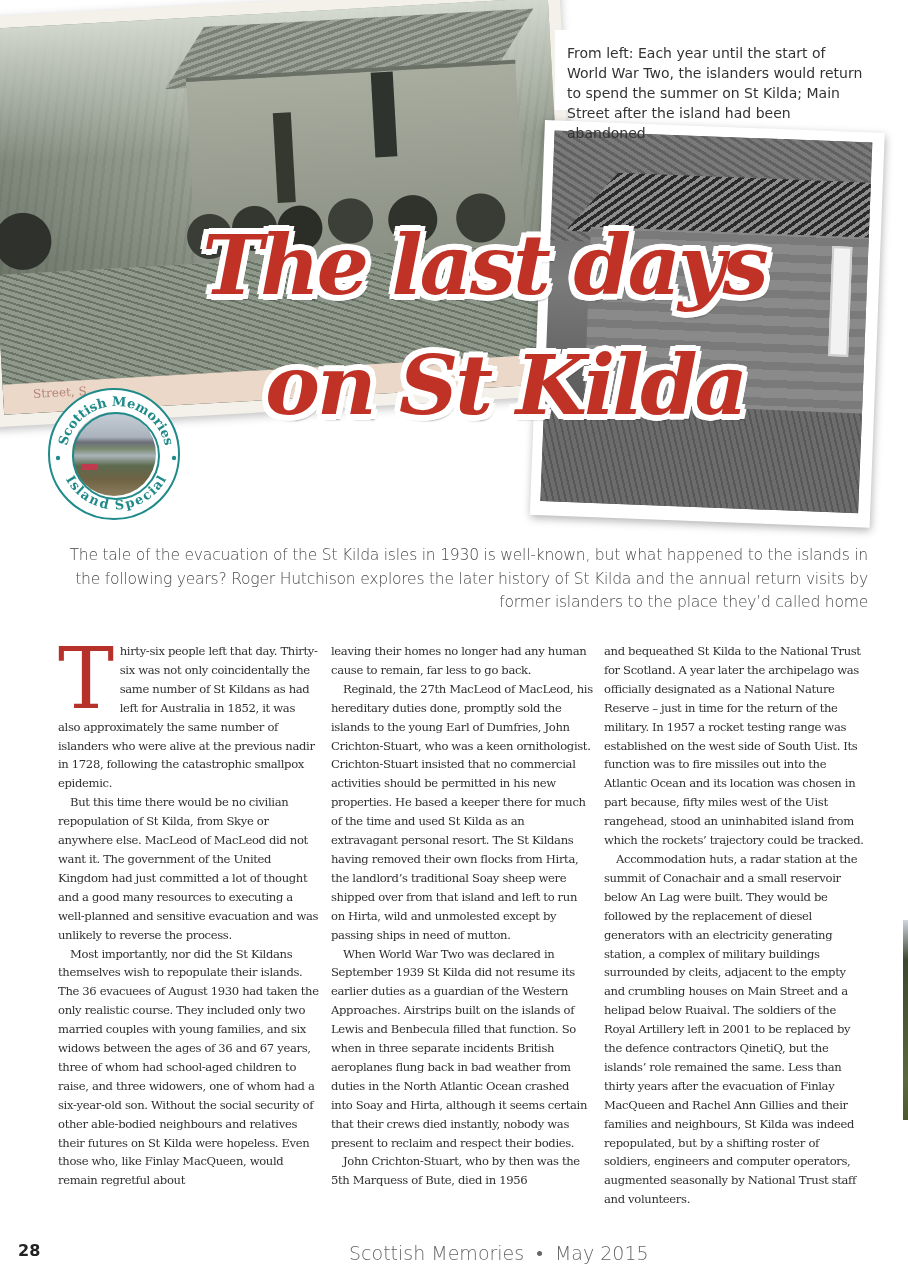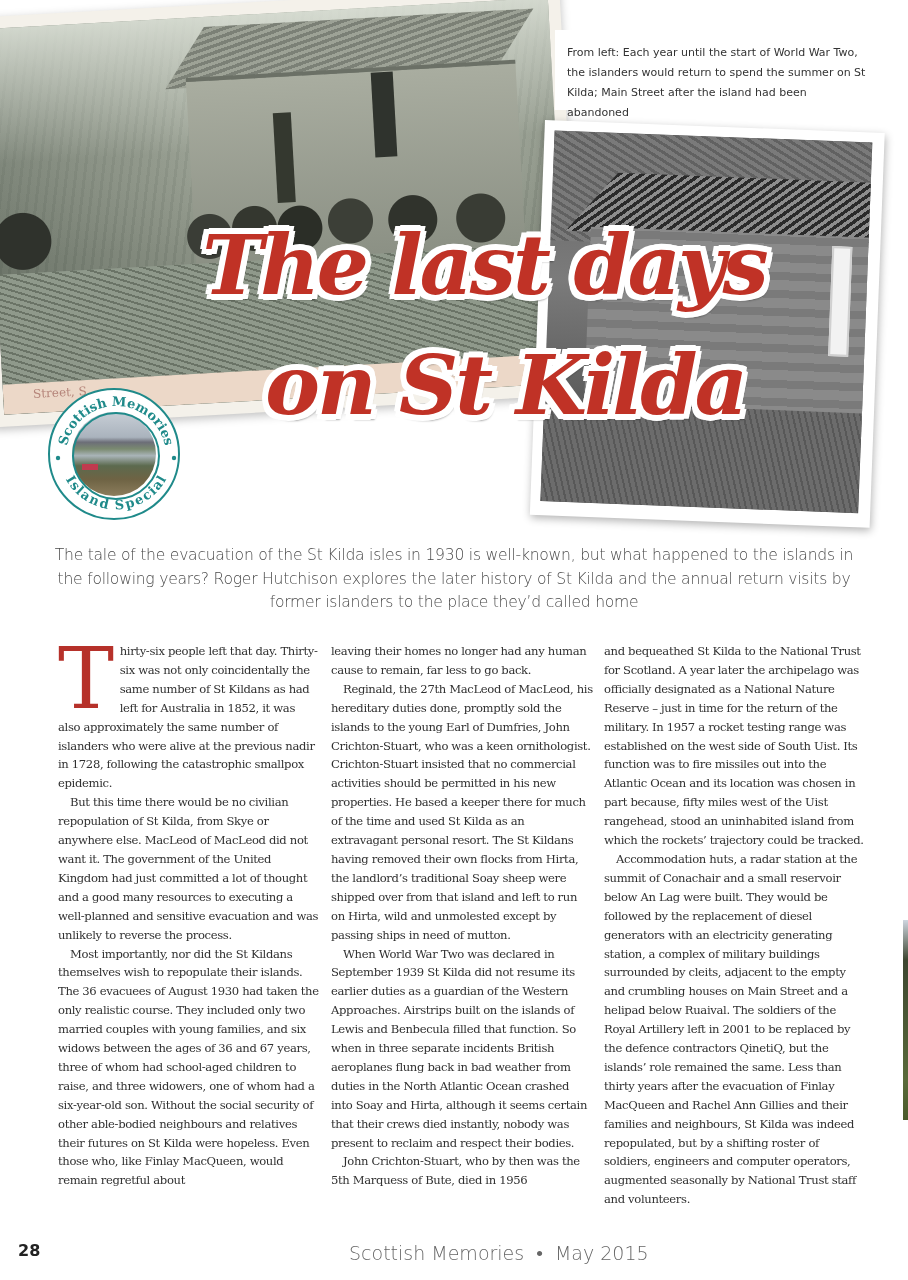--- a/index.html
+++ b/index.html
@@ -88,21 +88,21 @@
       background: #f2f2f2; border: 2px solid #d0d0d0;
     }
     .photo-right .grass {
       position: absolute; left: 0; bottom: 0; width: 100%; height: 100px;
       background: repeating-linear-gradient(75deg, #585858 0 2px, #6c6c6c 2px 6px);
     }
 
     
     .caption {
       position: absolute; left: 567px; top: 43px; width: 300px;
-      font-family: "DejaVu Sans", sans-serif; font-size: 11px; line-height: 20px;
+      font-family: "DejaVu Sans", sans-serif; font-size: 14px; line-height: 20px;
       color: #333333; z-index: 3;
     }
     .caption-bg {
       position: absolute; left: 555px; top: 30px; width: 353px; height: 80px;
       background: #ffffff; z-index: 2;
     }
 
     
     .title {
       position: absolute; left: 150px; top: 225px; width: 640px;
@@ -132,21 +132,21 @@
       overflow: hidden;
     }
     .badge .boat { position: absolute; left: 10px; top: 52px; width: 16px; height: 6px; background: #c03a4e; }
     .badge svg { position: absolute; left: 0; top: 0; }
     .badge-text { font-family: "DejaVu Serif", serif; font-weight: bold; fill: #1f8a8a; font-size: 13px; }
 
     
     .standfirst {
       position: absolute; left: 40px; top: 544px; width: 828px;
       font-family: "DejaVu Sans", sans-serif; font-weight: 300; font-size: 15.6px; line-height: 23.5px;
-      color: #4a4a4a; text-align: center; letter-spacing: -0.25px;
+      color: #4a4a4a; text-align: right; letter-spacing: -0.25px;
     }
 
     
     .col {
       position: absolute; top: 642px; width: 262px;
       font-family: "DejaVu Serif", serif; font-size: 11.6px; line-height: 18.9px;
       color: #303030; letter-spacing: -0.35px;
     }
     .col1 { left: 58px; }
     .col2 { left: 331px; }

